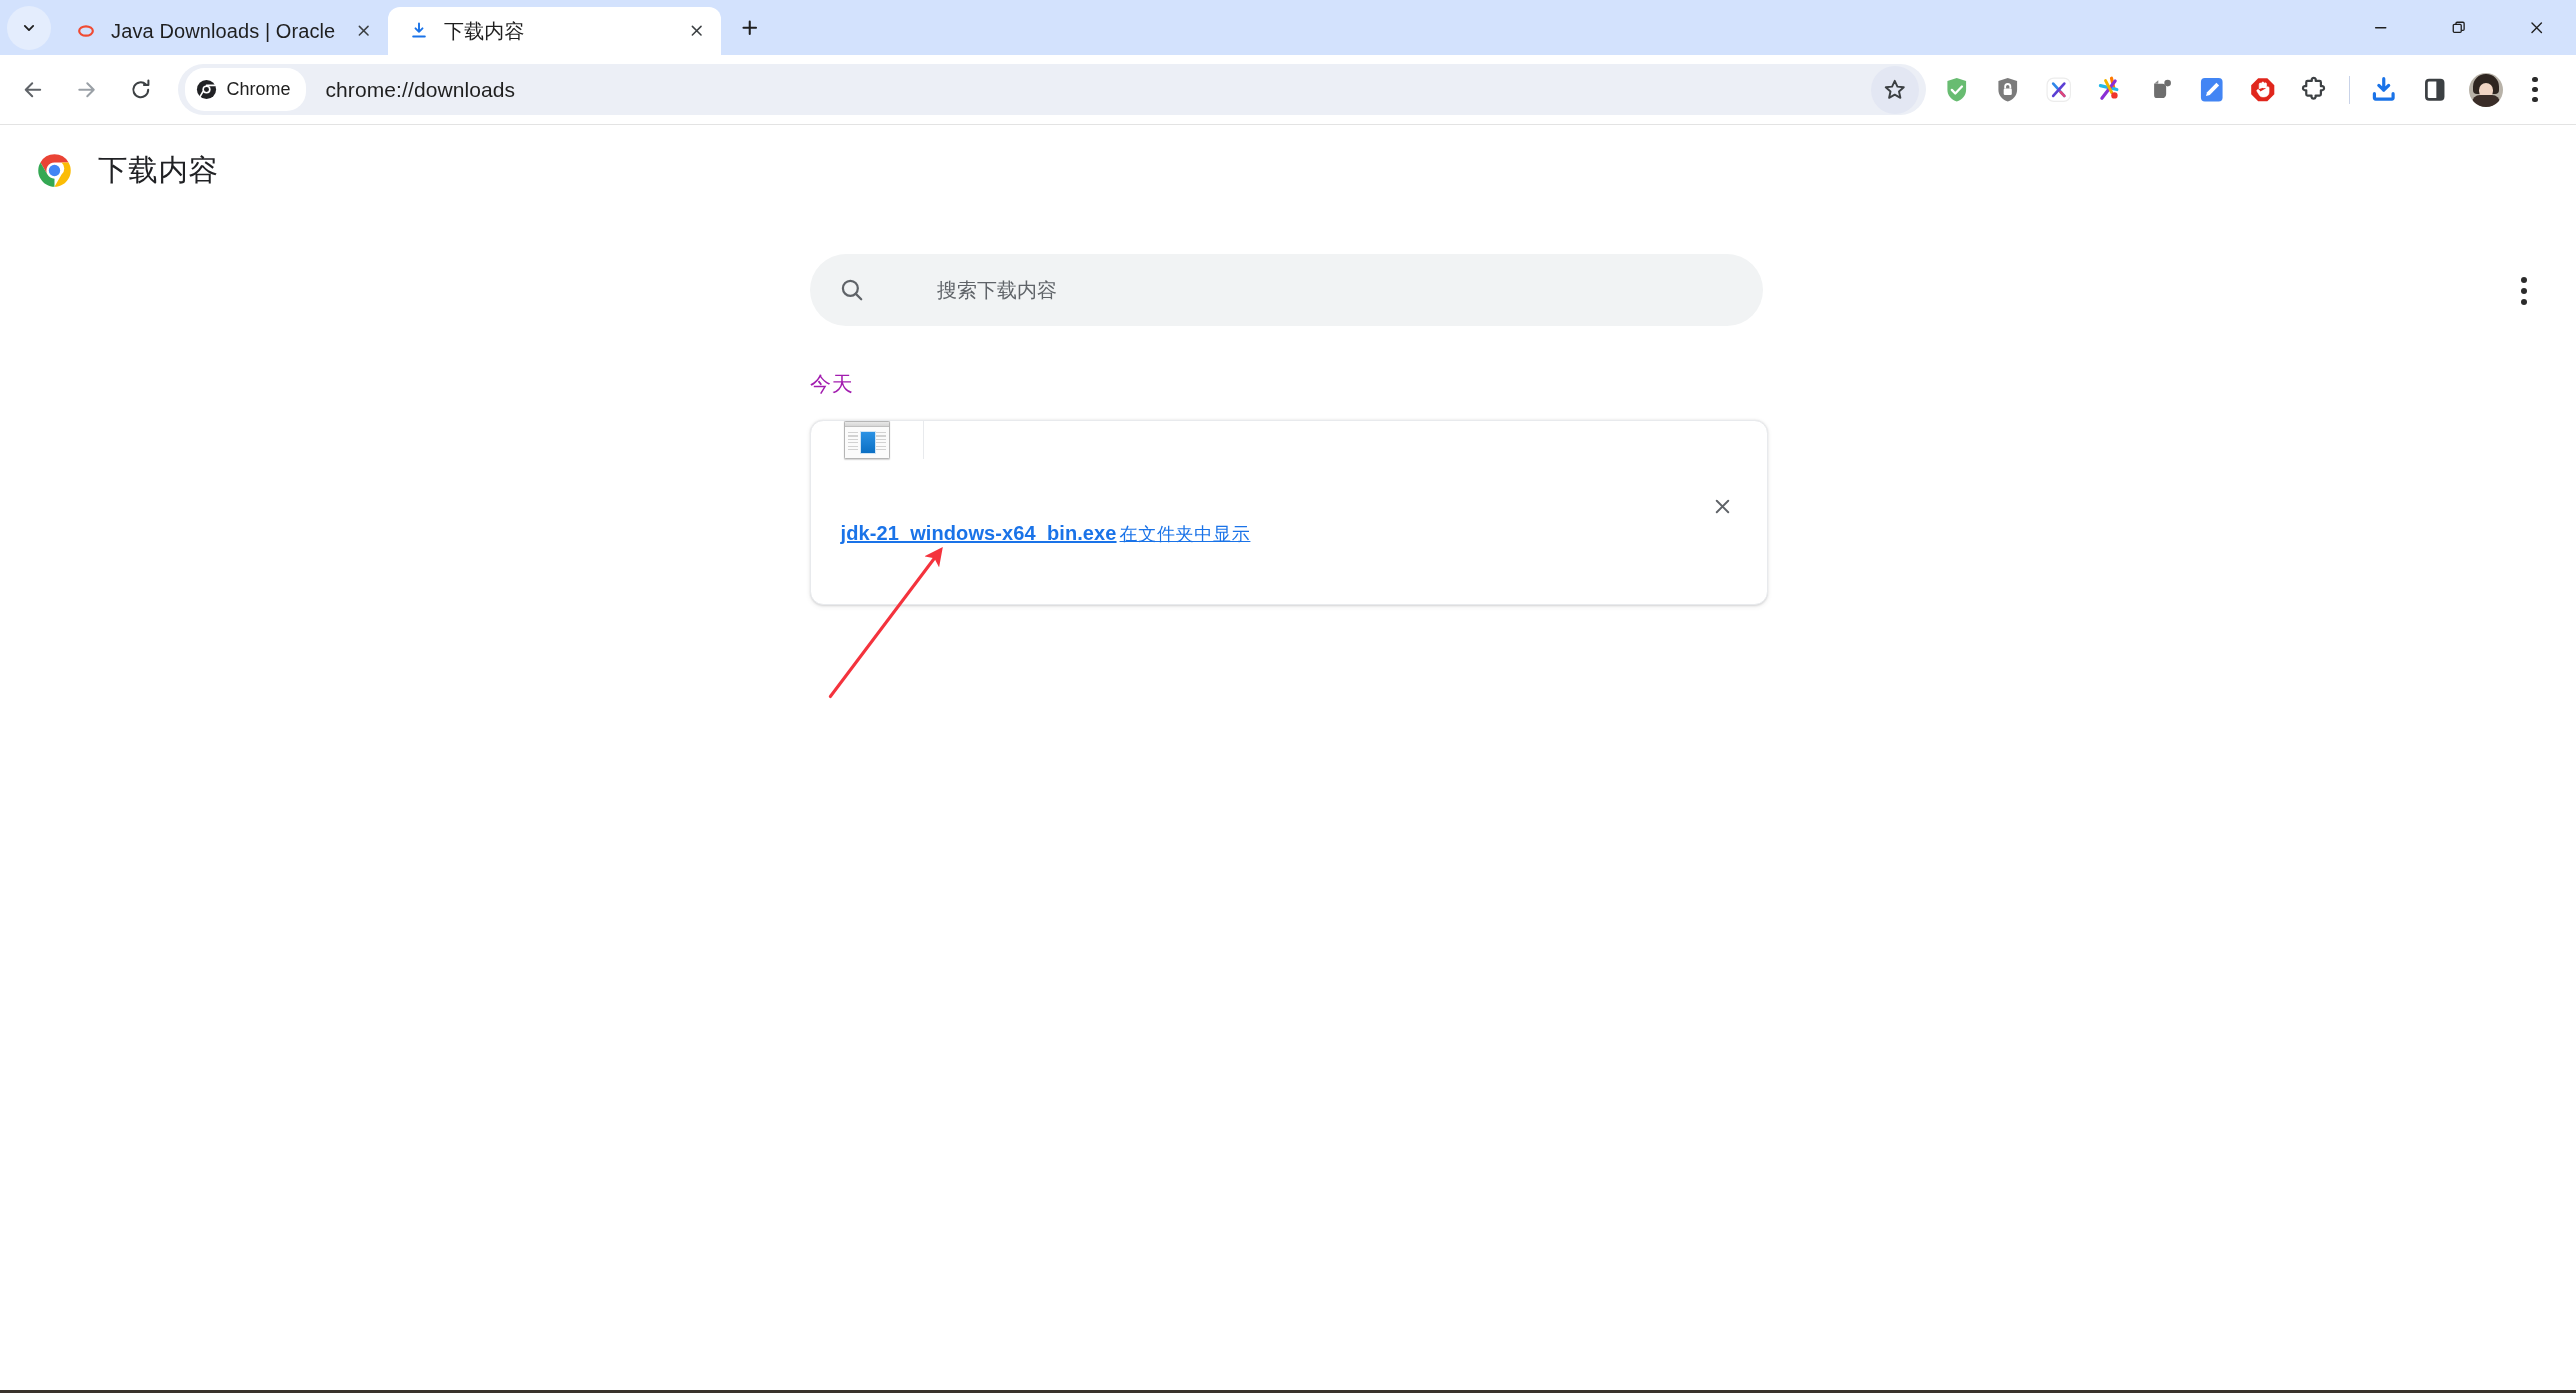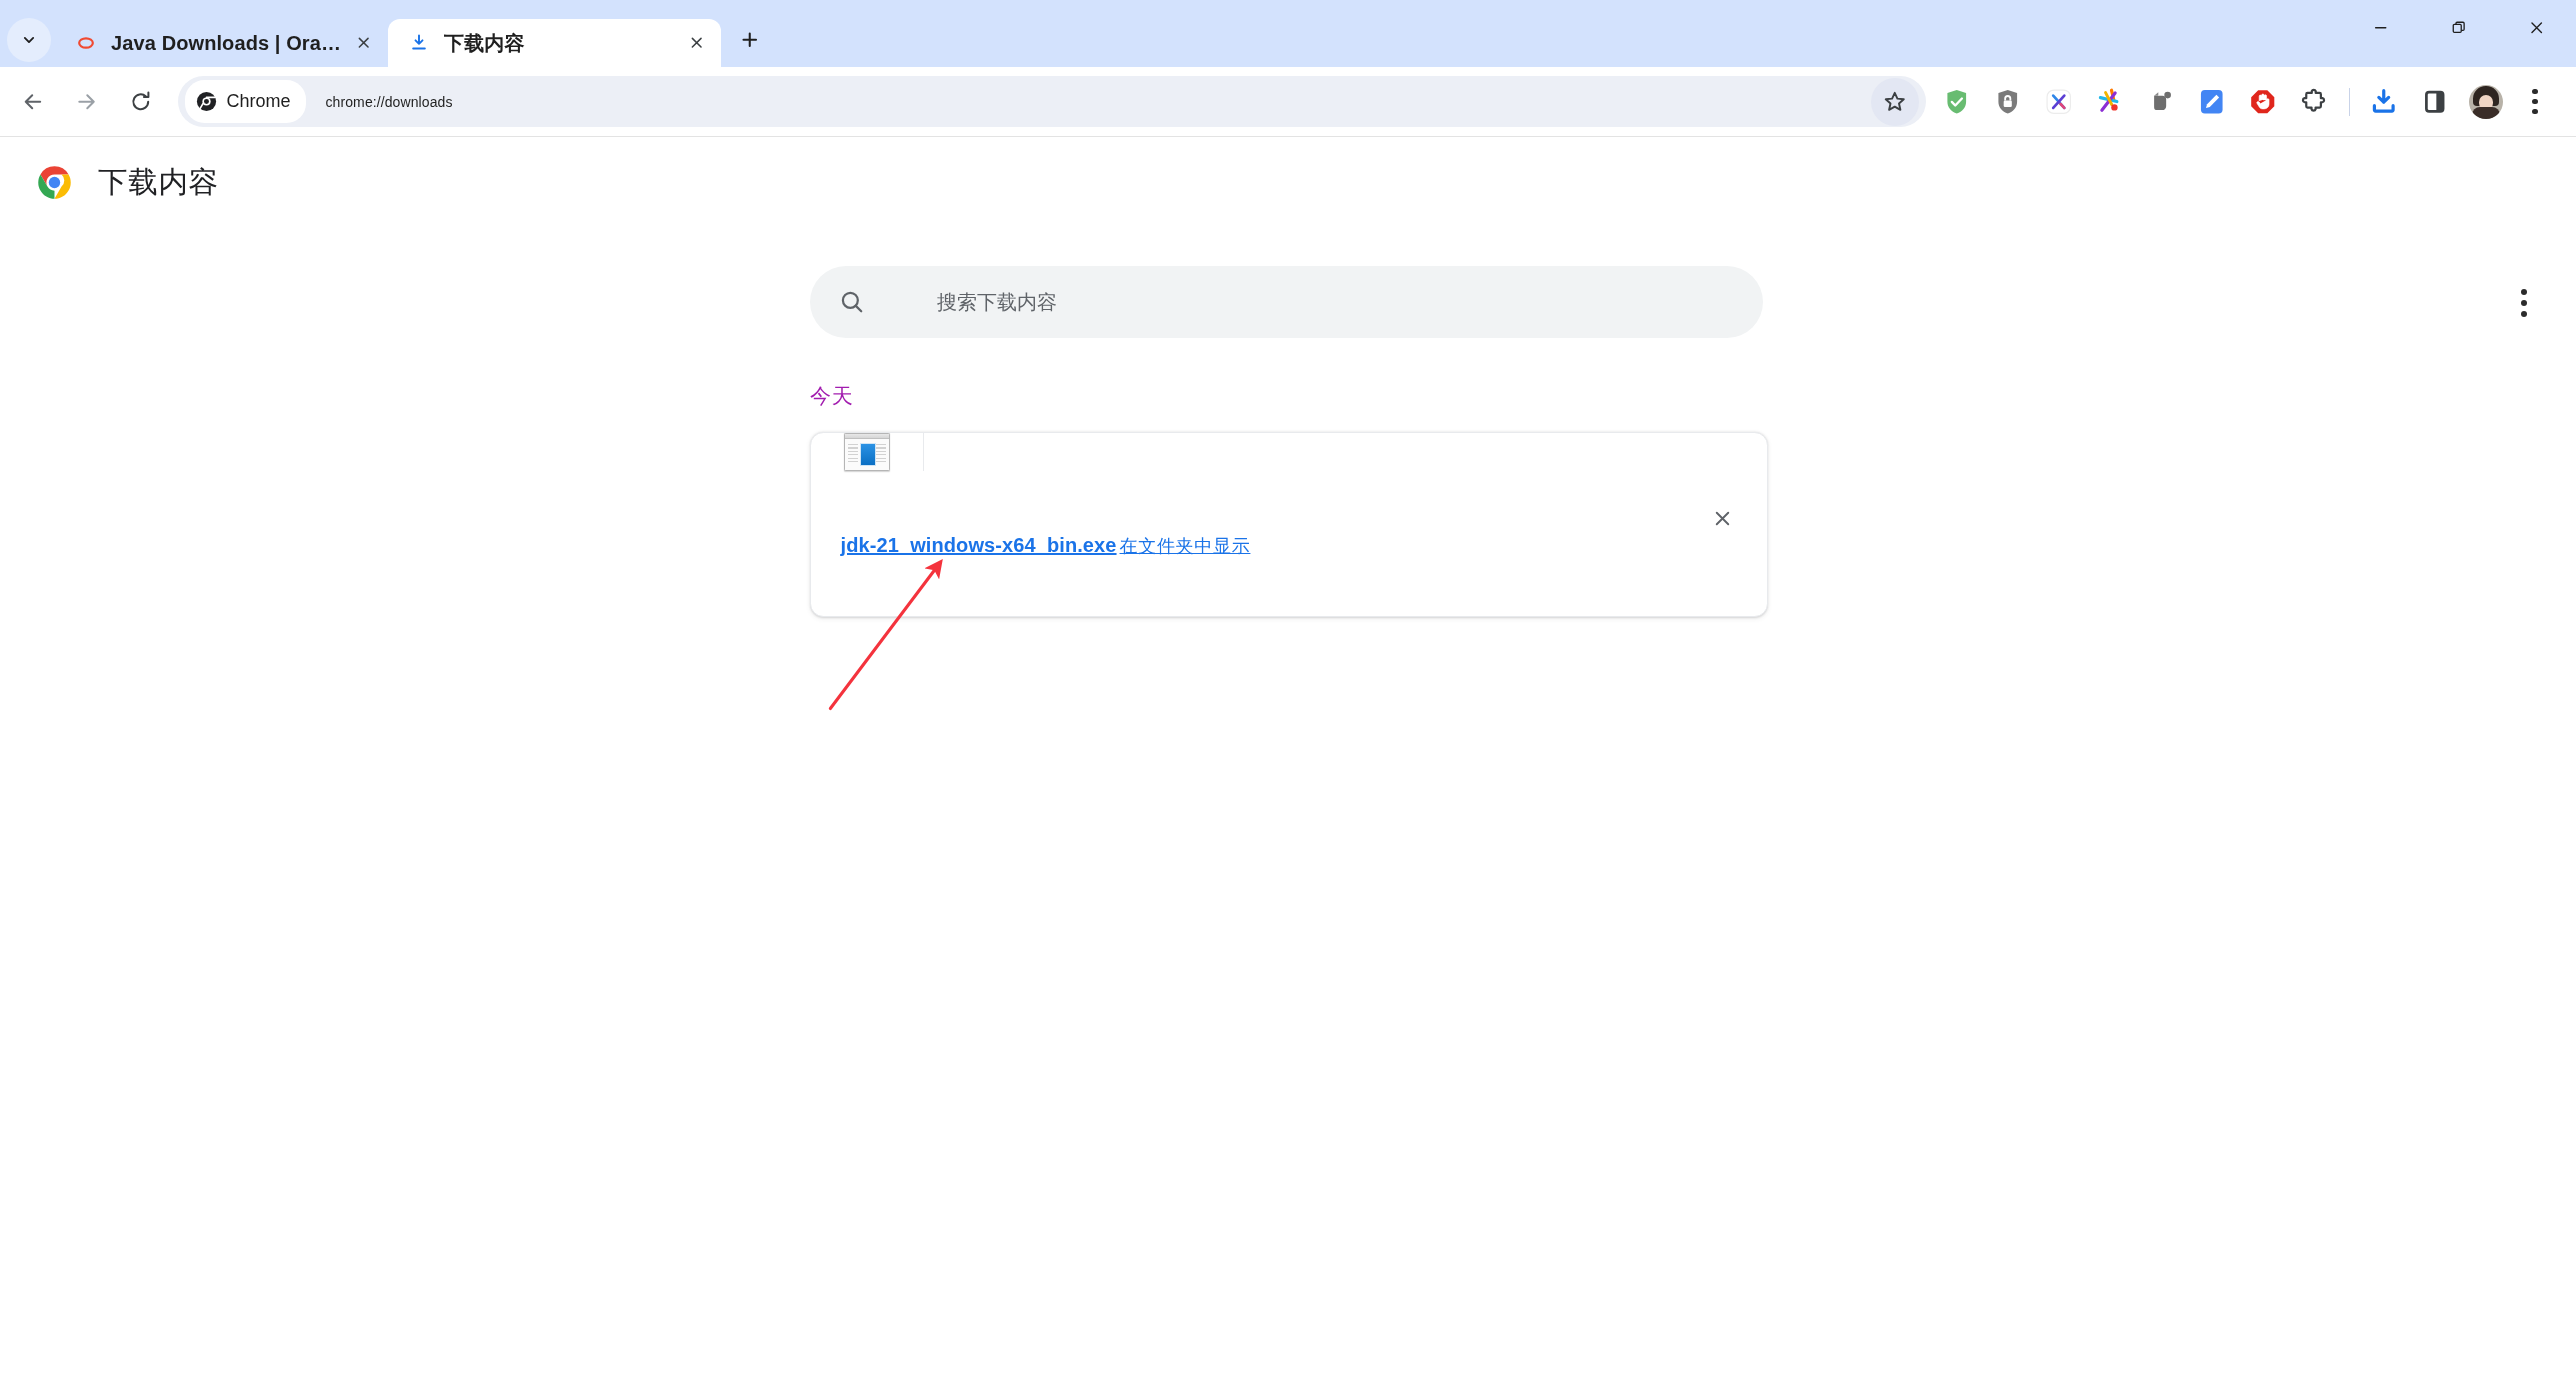--- a/index.html
+++ b/index.html
@@ -7,26 +7,25 @@
     width: 2576px;
     height: 1394px;
     overflow: hidden;
     font-family: "Liberation Sans", "DejaVu Sans", sans-serif;
     background: #ffffff;
   }
 
   
   .tabstrip {
     position: relative;
-    height: 67px;
+    height: 55px;
     background: #d3e2fd;
     display: flex;
     align-items: flex-end;
     padding-left: 4px;
-    font-weight: bold;
   }
   .tab-search {
     width: 44px; height: 44px;
     margin: 0 4px 5.4px 2.7px;
     border-radius: 22px;
     background: #e4edfd;
     display: flex; align-items: center; justify-content: center;
     flex: 0 0 auto;
   }
   .tab-search svg { width: 20px; height: 20px; }
@@ -122,21 +121,21 @@
     border-radius: 19.5px;
     display: flex;
     align-items: center;
     padding: 0 16px 0 10.7px;
     flex: 0 0 auto;
     gap: 8px;
   }
   .chrome-chip-logo { width: 23px; height: 23px; display:flex; }
   .chrome-chip-text { font-size: 18px; color: #1f1f1f; }
   .omnibox-url {
-    font-size: 14px;
+    font-size: 21px;
     color: #1f1f1f;
     margin-left: 19px;
     white-space: nowrap;
     overflow: hidden;
     letter-spacing: 0.1px;
   }
   .omnibox-star {
     margin-left: auto;
     width: 48px; height: 48px;
     border-radius: 24px;

